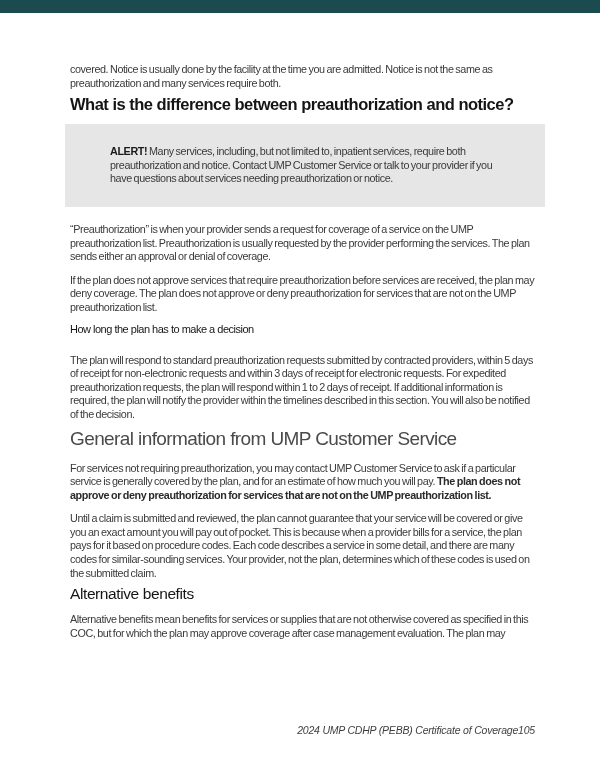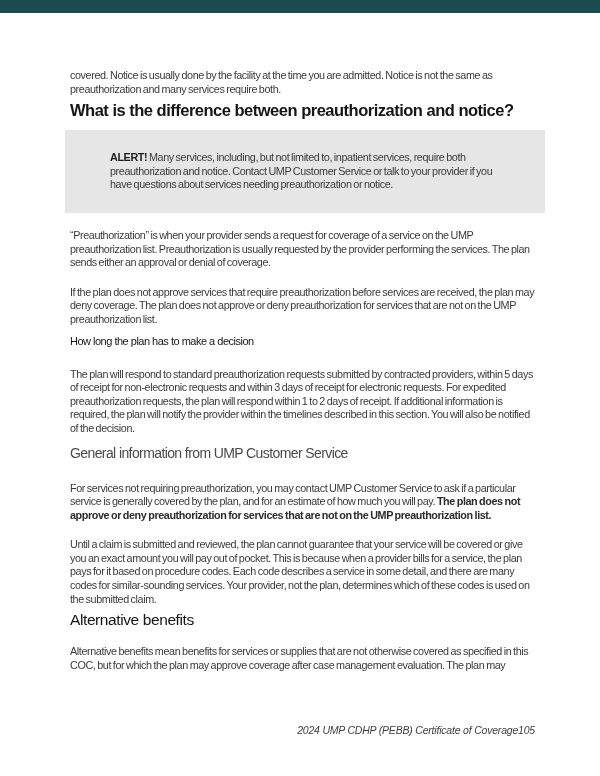--- a/index.html
+++ b/index.html
@@ -13,21 +13,21 @@
   .top-band{
     position:absolute;top:0;left:0;width:600px;height:13px;
   }
   .content{
     position:absolute;top:0;left:0;
     box-sizing:border-box;
     width:600px;height:776px;
     padding:53px 65px 0 70px;
   }
   .p{
-    margin:16px 0 4px 0;
+    margin:10px 0 4px 0;
     font-size:10.8px;
     line-height:13.6px;
     color:#3a3a3a;
     letter-spacing:-0.4px;
     word-spacing:-0.8px;
     text-align:left;
   }
   .h2{
     margin:2px 0 9px 0;
     font-size:16.5px;
@@ -50,21 +50,21 @@
     margin:0 0 3px 0;
     font-size:15.5px;
     line-height:19px;
     font-weight:normal;
     color:#151515;
     letter-spacing:-0.4px;
     white-space:nowrap;
   }
   .h1-light{
     margin:2px 0 5px 0;
-    font-size:14px;
+    font-size:19px;
     line-height:26px;
     font-weight:400;
     color:#4a4a4a;
     letter-spacing:-0.6px;
     white-space:nowrap;
   }
   .alert{
     background:#e6e6e6;
     margin:8px -10px 16px -5px;
     padding:7px 36px 7px 31px;

